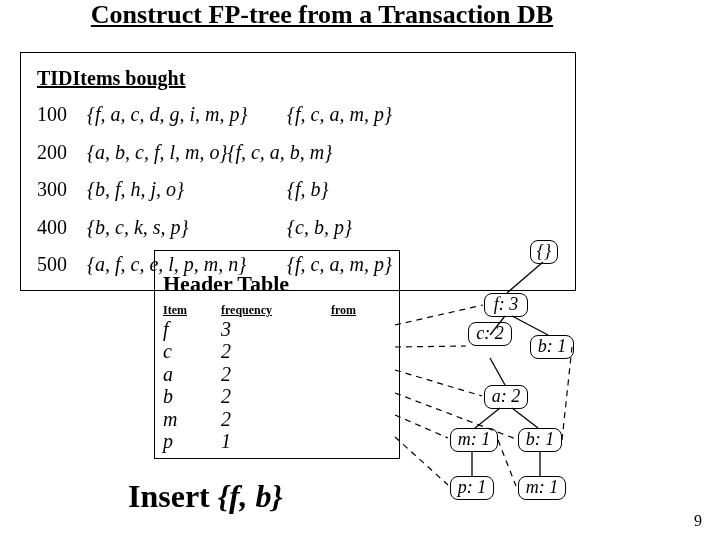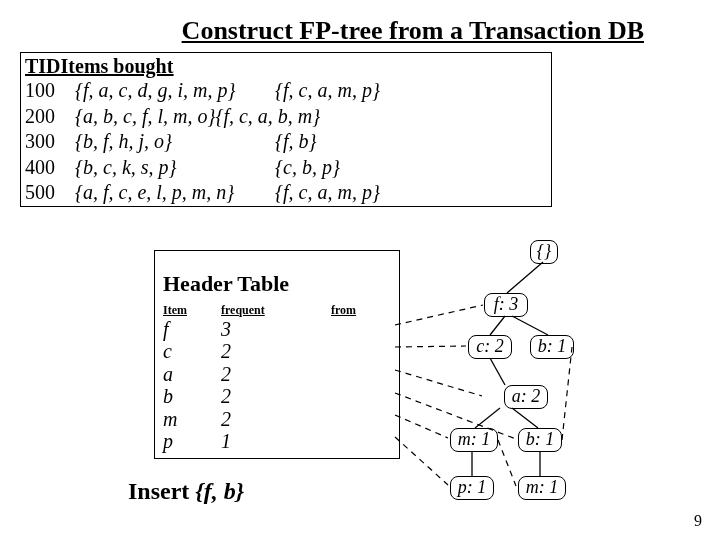--- a/index.html
+++ b/index.html
@@ -7,51 +7,52 @@
     padding: 0;
     width: 720px;
     height: 540px;
     font-family: "Times New Roman", serif;
     position: relative;
     background: #fff;
     color: #000;
   }
   .title {
     position: absolute;
-    top: 16px;
+    top: 0;
     left: 0;
     width: 644px;
-    text-align: right;
+    text-align: center;
     font-size: 26px;
     font-weight: bold;
     text-decoration: underline;
   }
   .trans-box {
     position: absolute;
     top: 52px;
     left: 20px;
     width: 530px;
     border: 1px solid #000;
-    padding: 0;
+    padding: 12px;
     font-size: 20px;
   }
   .trans-head {
     display: flex;
     font-weight: bold;
     text-decoration: underline;
     padding: 2px 4px 0 4px;
   }
   .trans-head .c1, .trans-head .c2 { text-decoration: underline; }
   .c1 { width: 215px; }
   .c2 { width: 300px; }
   .trans-row {
     display: flex;
     padding: 0 4px;
     line-height: 1.28;
     font-style: italic;
+    margin-top: 12px;
   }
   .trans-row .tid { width: 50px; font-style: normal; }
   .trans-row .items { width: 200px; }
   .trans-row .freq  { width: 260px; }
   .header-table {
     position: absolute;
     top: 250px;
     left: 154px;
     border: 1px solid #000;
     font-size: 22px;
@@ -67,21 +68,21 @@
   }
   .ht-item { width: 58px; font-style: italic;}
   .ht-freq { width: 110px;}
   .ht-row { display: flex; font-size: 20px; line-height:1.12;}
   .ht-row .ht-item { font-style: italic; }
   .ht-row .ht-freq { font-style: italic; }
   .insert-text {
     position: absolute;
     top: 478px;
     left: 128px;
-    font-size: 24px;
+    font-size: 32px;
     font-weight: bold;
   }
   .insert-text .it { font-style: italic; }
   
   .node {
     position: absolute;
     border: 1px solid #000;
     border-radius: 8px;
     font-size: 18px;
     font-style: italic;
@@ -135,21 +136,21 @@
     <span class="tid">500</span>
     <span class="items">{a, f, c, e, l, p, m, n}</span>
     <span class="freq">{f, c, a, m, p}</span>
   </div>
 </div>
 
 <div class="header-table">
   <div class="ht-title">Header Table</div>
   <div class="ht-head">
     <span style="width:58px">Item</span>
-    <span style="width:110px">frequent</span>
+    <span style="width:110px">frequency</span>
     <span>from</span>
   </div>
   <div class="ht-row">
       <span class="ht-item">f</span>
       <span class="ht-freq">3</span>
     </div>
   <div class="ht-row">
       <span class="ht-item">c</span>
       <span class="ht-freq">2</span>
     </div>
@@ -170,23 +171,23 @@
       <span class="ht-freq">1</span>
     </div>
 </div>
 
 <div class="insert-text">
   <span>Insert </span><span class="it">{f, b}</span>
 </div>
 
 <div class="node" style="top:240px;left:530px;width:26px;height:22px;">{}</div>
 <div class="node" style="top:293px;left:484px;width:42px;height:22px;">f: 3</div>
-<div class="node" style="top:335px;left:468px;width:42px;height:22px;">c: 2</div>
+<div class="node" style="top:322px;left:468px;width:42px;height:22px;">c: 2</div>
 <div class="node" style="top:335px;left:530px;width:42px;height:22px;">b: 1</div>
-<div class="node" style="top:385px;left:504px;width:42px;height:22px;text-align:center;">a: 2</div>
+<div class="node" style="top:385px;left:484px;width:42px;height:22px;text-align:center;">a: 2</div>
 <div class="node" style="top:428px;left:450px;width:46px;height:22px;">m: 1</div>
 <div class="node" style="top:428px;left:518px;width:42px;height:22px;">b: 1</div>
 <div class="node" style="top:476px;left:450px;width:42px;height:22px;">p: 1</div>
 <div class="node" style="top:476px;left:518px;width:46px;height:22px;">m: 1</div>
 
 <div class="page-num">9</div>
 
 <svg class="overlay">
 
   <path class="solid-line" d="M543 262 L507 293"></path>

